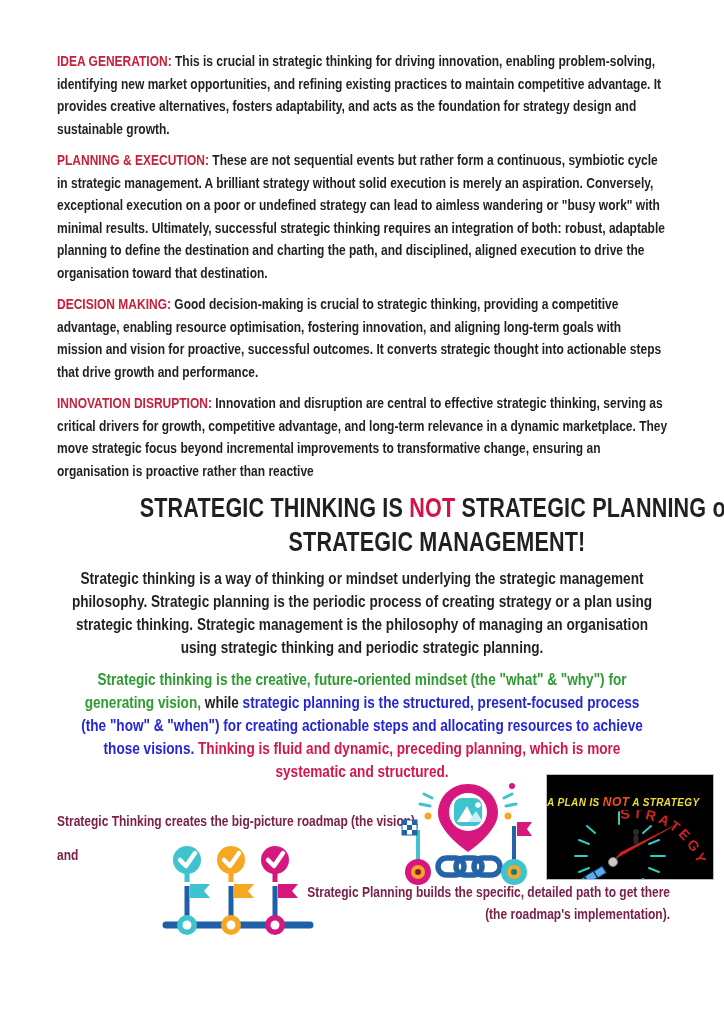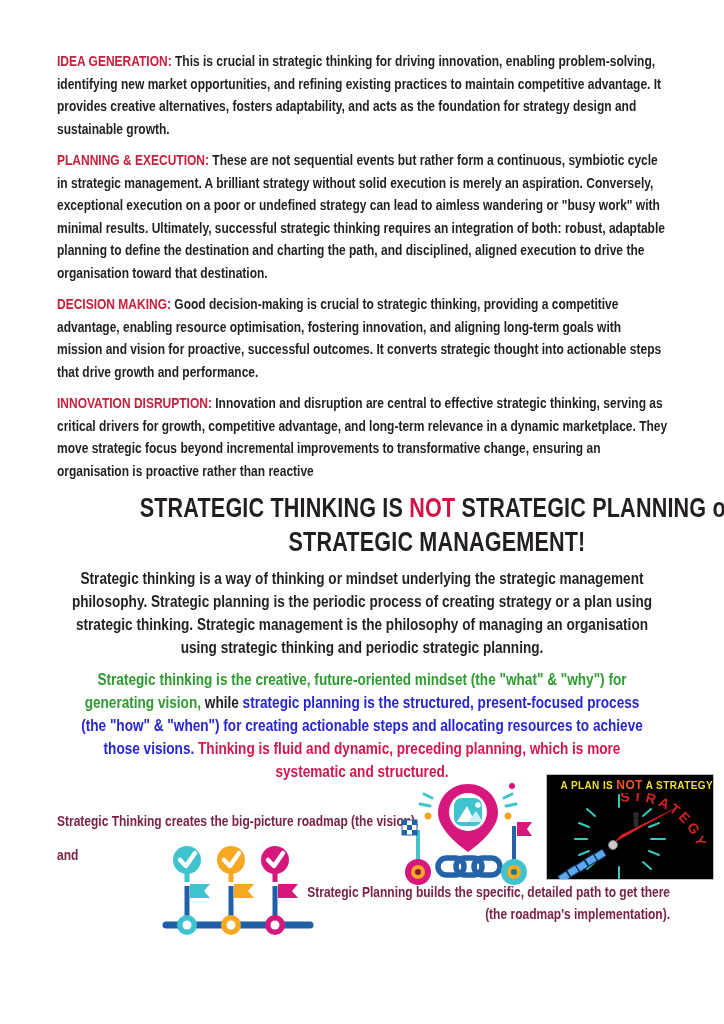--- a/index.html
+++ b/index.html
@@ -28,22 +28,22 @@
   .andword{position:absolute;left:57px;top:846px;font-size:15px;
            transform:scaleX(0.8);transform-origin:0 0;}
   .planning{position:absolute;right:54px;top:881px;width:480px;text-align:right;
             font-size:15px;line-height:22px;transform:scaleX(0.8);transform-origin:100% 0;}
 
   .timeline-svg{position:absolute;left:158px;top:838px;}
   .pinchain-svg{position:absolute;left:400px;top:782px;}
 
   .poster{position:absolute;left:546px;top:774px;width:168px;height:106px;
           background:#000;border:1px solid #bdbdbd;box-sizing:border-box;overflow:hidden;}
-  .poster-title{text-align:right;font-size:10px;line-height:14px;padding-top:3px;
-                color:#efdf2e;letter-spacing:0.4px;white-space:nowrap;}
+  .poster-title{text-align:left;font-size:10px;line-height:14px;padding-top:20px;
+                color:#efdf2e;letter-spacing:0.4px;white-space:nowrap;font-style:italic;}
   .poster-title .pnot{color:#f05323;font-size:12px;}
 </style>
 </head>
 <body>
 
 <div class="page">
   <div class="content">
 
     <p class="para">
       <span class="label">IDEA GENERATION:</span><span> This is crucial in strategic thinking for driving innovation, enabling problem-solving, identifying new market opportunities, and refining existing practices to maintain competitive advantage. It provides creative alternatives, fosters adaptability, and acts as the foundation for strategy design and sustainable growth.</span>

